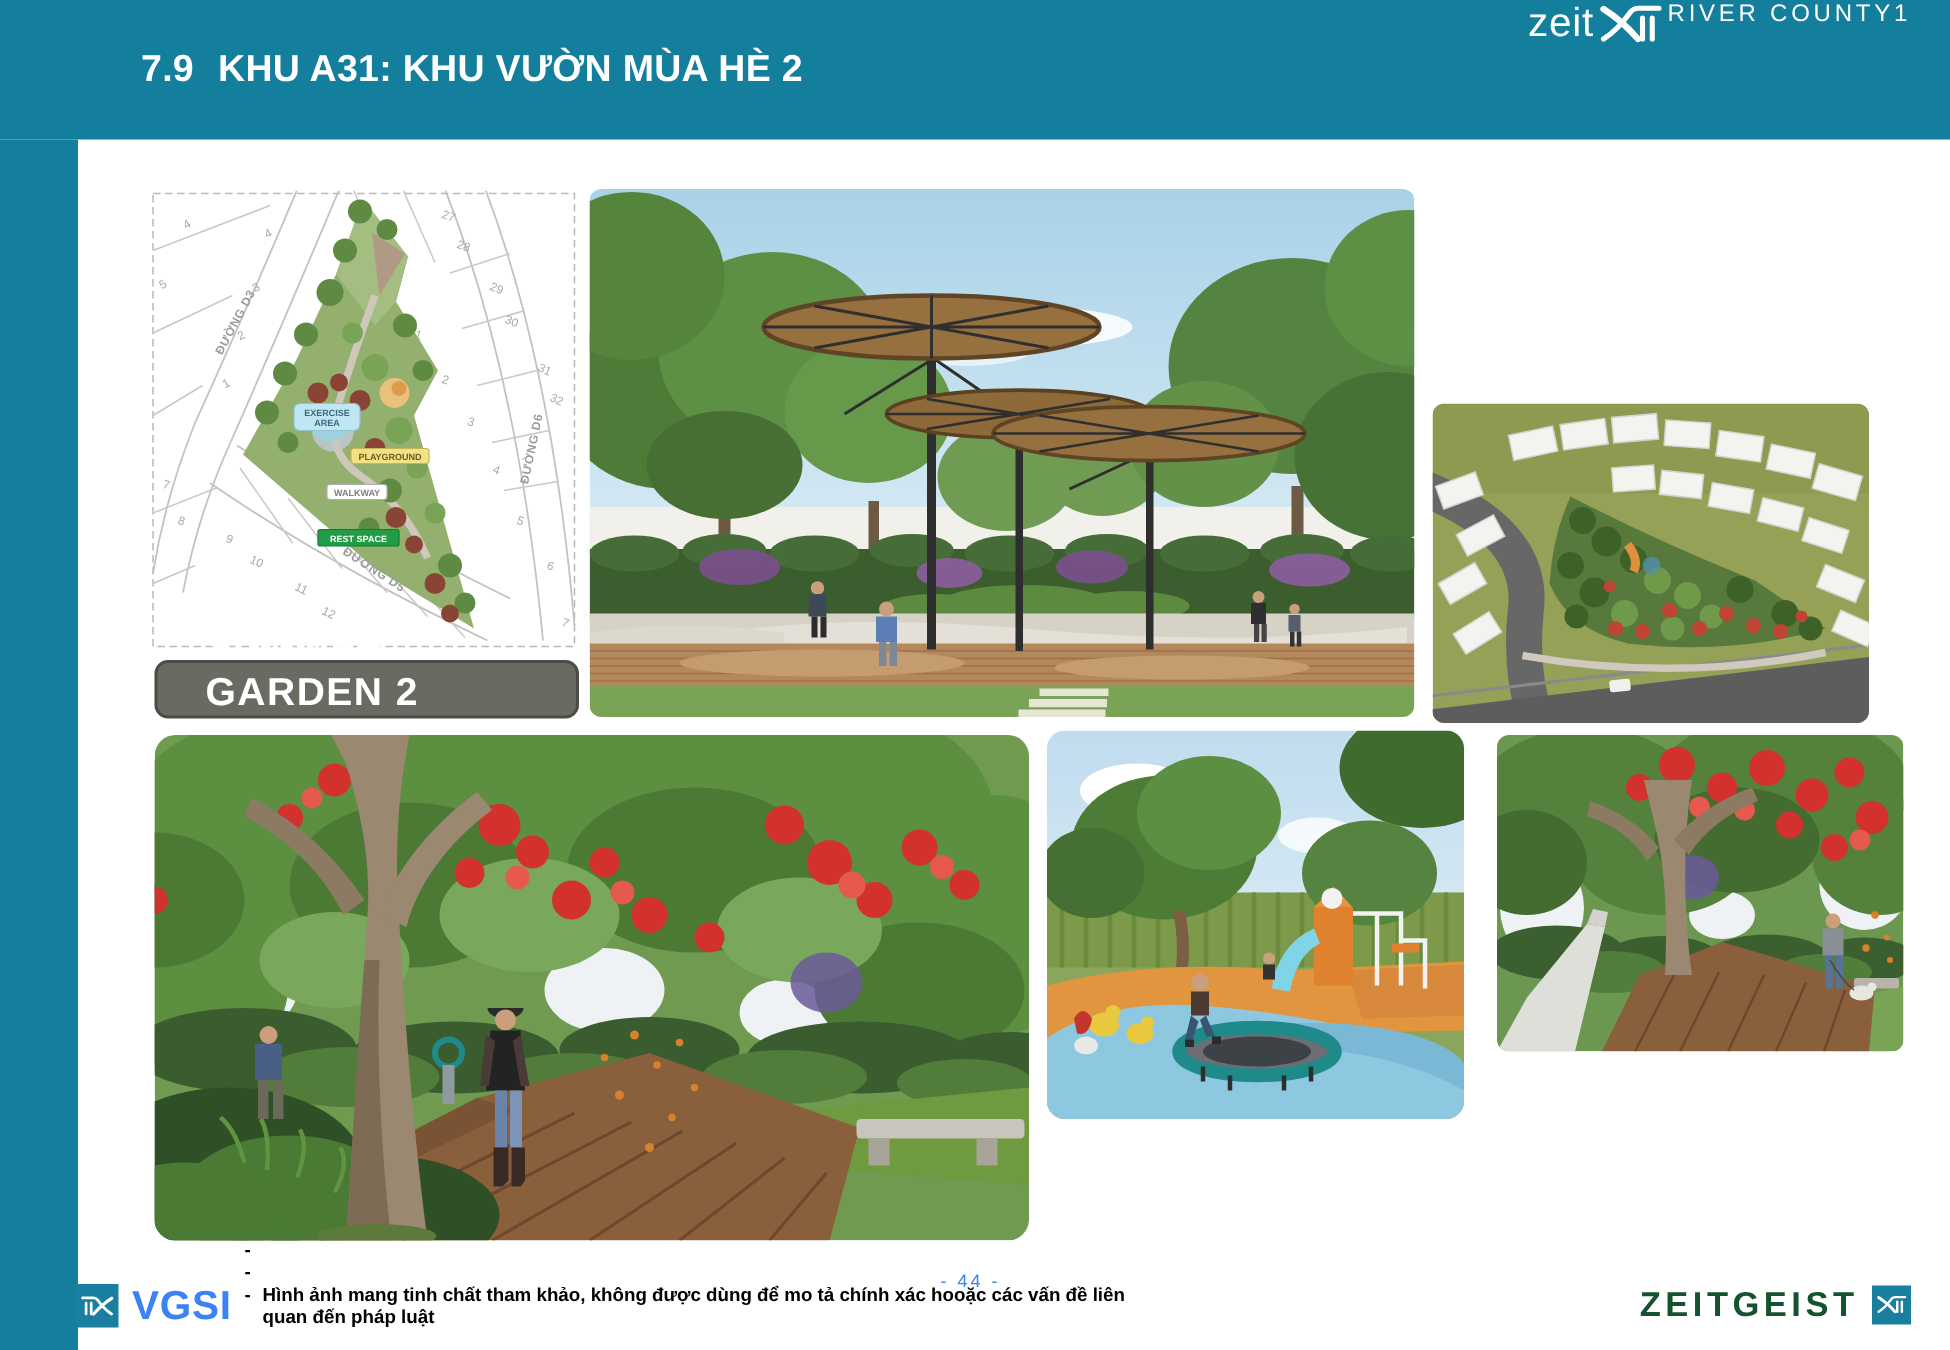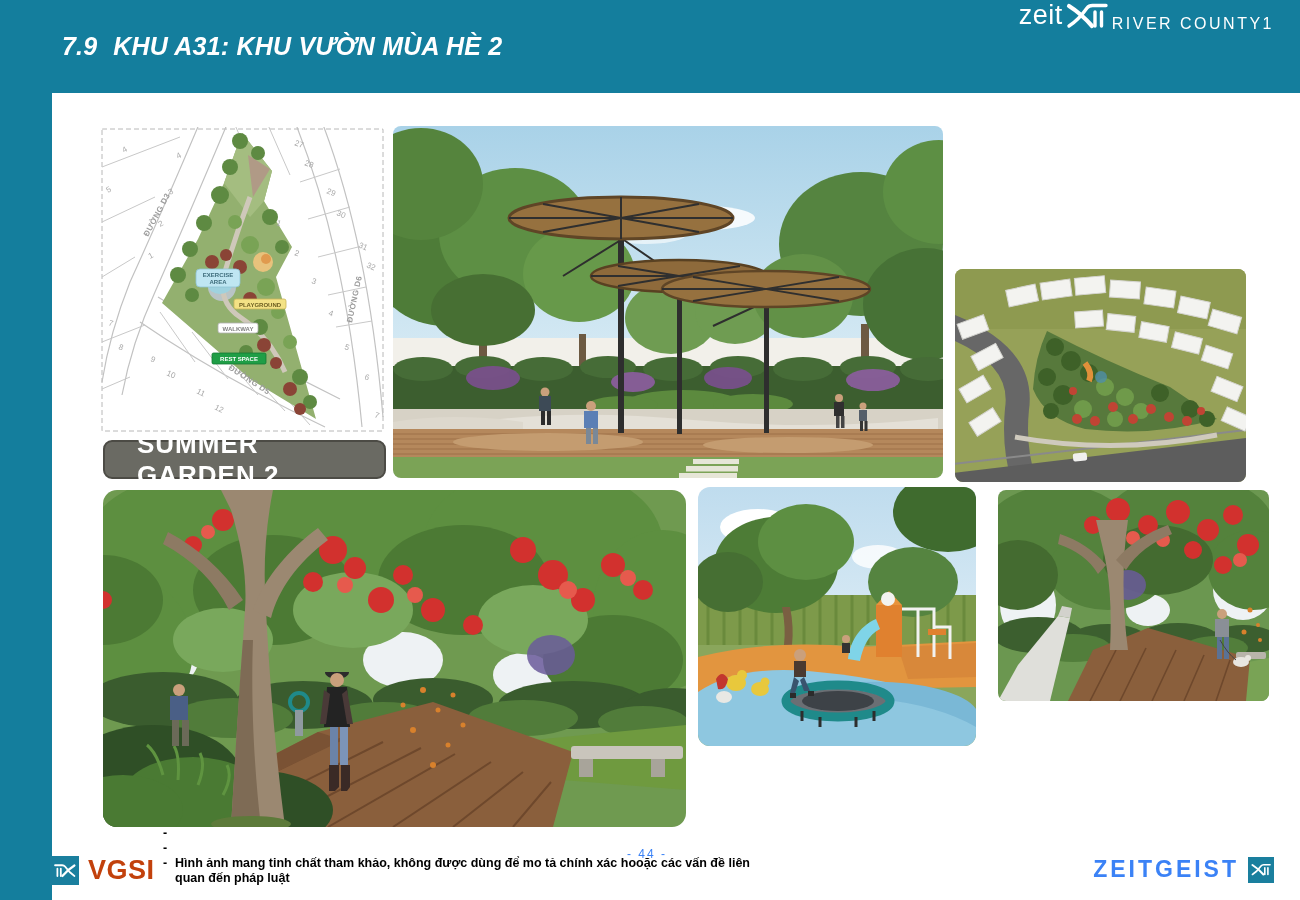--- a/index.html
+++ b/index.html
@@ -6,54 +6,54 @@
   html,body { background:#e8e8e8; }
   .page {
     position:relative; width:1300px; height:900px; background:#ffffff;
     font-family:"Liberation Sans","DejaVu Sans",sans-serif; overflow:hidden;
   }
   
   .header {
     position:absolute; left:0; top:0; width:1300px; height:93px;
     background:#147e9d; display:flex; align-items:center;
   }
-  .header-title { margin-left:62px; color:#ffffff; font-size:25px; font-weight:bold; letter-spacing:.2px; display:flex;font-style:italic; }
+  .header-title { margin-left:94px; color:#ffffff; font-size:25px; font-weight:bold; letter-spacing:.2px; display:flex; }
   .header-title .num { margin-right:16px; }
   .brand { position:absolute; right:26px; top:0; height:93px; display:flex; align-items:flex-start; color:#ffffff; }
   .brand .zeit { font-size:27px; font-weight:500; letter-spacing:.5px; }
   .brand .glyph { margin:2px 4px 0 3px; }
-  .brand .rc { font-size:16px; letter-spacing:2.5px; font-weight:400; margin-top:15px; }
+  .brand .rc { font-size:16px; letter-spacing:2.5px; font-weight:400; margin-top:1px; }
   
   .leftbar { position:absolute; left:0; top:93px; width:52px; height:807px; background:#147e9d; }
   
   .fig { position:absolute; overflow:hidden; background:#fff; }
   .fig svg { display:block; width:100%; height:100%; }
   .fig-map        { left:100px; top:127px; width:285px; height:306px; border-radius:6px; }
   .fig-main       { left:393px; top:126px; width:550px; height:352px; border-radius:8px; }
   .fig-aerial     { left:955px; top:269px; width:291px; height:213px; border-radius:8px; }
   .fig-boardwalk  { left:103px; top:490px; width:583px; height:337px; border-radius:14px; }
   .fig-playground { left:698px; top:487px; width:278px; height:259px; border-radius:12px; }
   .fig-path       { left:998px; top:490px; width:271px; height:211px; border-radius:8px; }
   
   .badge {
     position:absolute; left:103px; top:440px; width:283px; height:39px;
     background:#6a6a63; border:2px solid #4c4b45; border-radius:9px;
-    display:flex; align-items:center; justify-content:center;
+    display:flex; align-items:flex-end; justify-content:center;
     color:#ffffff; font-size:26px; font-weight:bold; letter-spacing:1px;padding-left:32px;
   }
   
   .disclaimer { position:absolute; left:163px; top:826px; width:620px; color:#000; font-size:12.5px; font-weight:bold; line-height:15px; }
   .disclaimer .row { display:flex; }
   .disclaimer .dash { width:12px; flex:0 0 12px; text-align:left; }
   .page-num { position:absolute; left:597px; top:847px; width:100px; text-align:center; color:#3b82f6; font-size:12px; letter-spacing:2px; }
   .vgsi { position:absolute; left:50px; top:855px; display:flex; align-items:center; }
   .vgsi .sq { width:29px; height:29px; background:#1a7f9e; display:flex; align-items:center; justify-content:center; }
-  .vgsi .txt { margin-left:9px; color:#c2410c; font-size:27px; font-weight:bold; letter-spacing:.5px; }
+  .vgsi .txt { margin-left:9px; color:#3b82f6; font-size:27px; font-weight:bold; letter-spacing:.5px; }
   .zg { position:absolute; right:26px; top:856px; display:flex; align-items:center; }
-  .zg .txt { color:#3b82f6; font-size:23px; font-weight:600; letter-spacing:3px;text-align:center; }
+  .zg .txt { color:#14532d; font-size:23px; font-weight:600; letter-spacing:3px;text-align:center; }
   .zg .sq { width:26px; height:26px; background:#1a7f9e; margin-left:9px; display:flex; align-items:center; justify-content:center; }
   
   .map-street { fill:#9c9c9c; font-size:8px; font-weight:bold; letter-spacing:.5px; }
   .map-lot { fill:#a8a8a8; font-size:8px; }
   .map-tag { font-size:6px; font-weight:bold; }
 </style>
 </head>
 <body>
 
 <div class="page">

